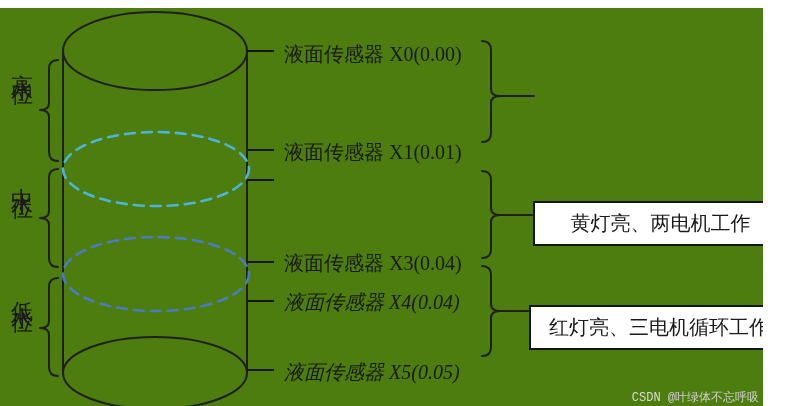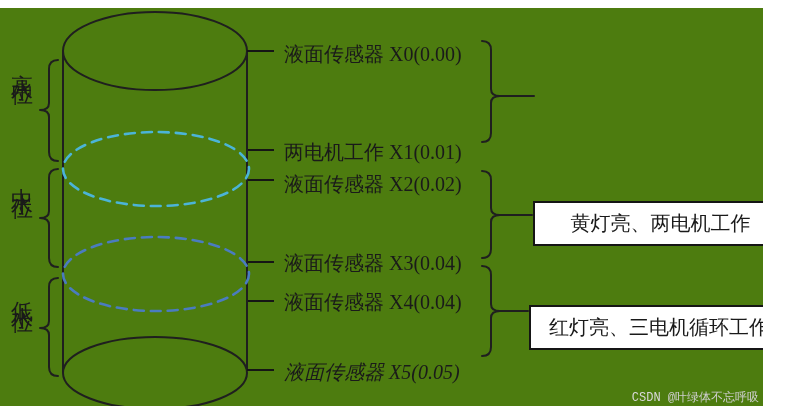--- a/index.html
+++ b/index.html
@@ -70,24 +70,23 @@
       <path d="M 482 258 Q 491 258 491 267 L 491 296 Q 491 303 500 303 Q 491 303 491 310 L 491 339 Q 491 348 482 348"></path>
       <line x1="500" y1="303" x2="528" y2="303"></line>
     </g>
   </svg>
 
   <div class="level-label" style="top:48px;">高水位</div>
   <div class="level-label" style="top:162px;">中水位</div>
   <div class="level-label" style="top:276px;">低水位</div>
 
   <div class="sensor-label" style="top:33px;">液面传感器 X0(0.00)</div>
-  <div class="sensor-label" style="top:131px;">两电机工作 X1(0.01)</div>
-  <div class="sensor-label" style="top:163px;">液面传感器 X2(0.02)</div>
+  <div class="sensor-label" style="top:131px;">液面传感器 X1(0.01)</div>
   <div class="sensor-label" style="top:242px;">液面传感器 X3(0.04)</div>
-  <div class="sensor-label" style="top:281px;">液面传感器 X4(0.04)</div>
+  <div class="sensor-label" style="top:281px;font-style:italic;">液面传感器 X4(0.04)</div>
   <div class="sensor-label" style="top:351px;font-style:italic;">液面传感器 X5(0.05)</div>
 
   <div class="status-box" style="left:533px;top:193px;width:251px;height:41px;">黄灯亮、两电机工作</div>
   <div class="status-box" style="left:529px;top:297px;width:256px;height:41px;">红灯亮、三电机循环工作</div>
 
   <div class="watermark">
     <span class="wm-prefix">CSDN </span><span class="wm-handle">@叶绿体不忘呼吸</span>
   </div>
 
 </div>

